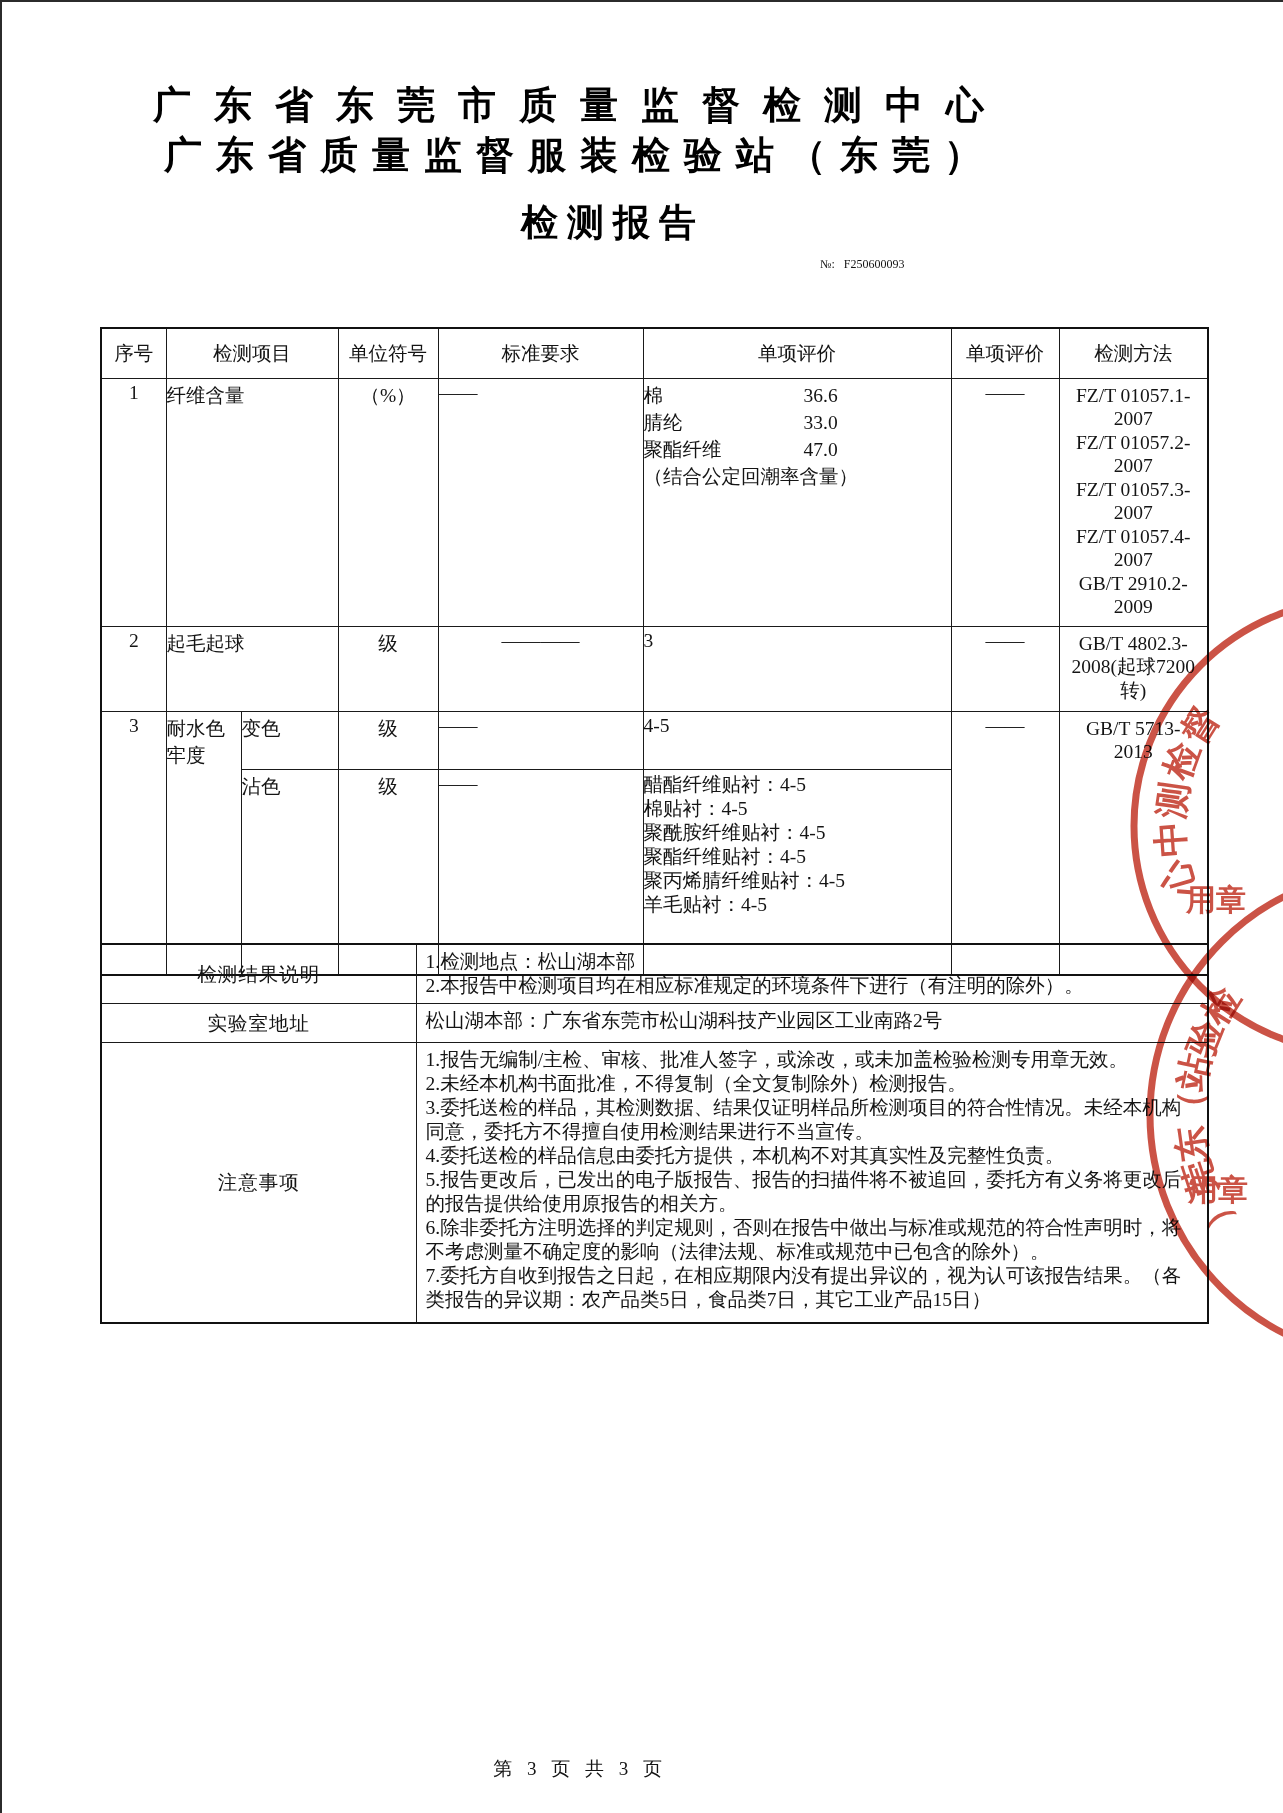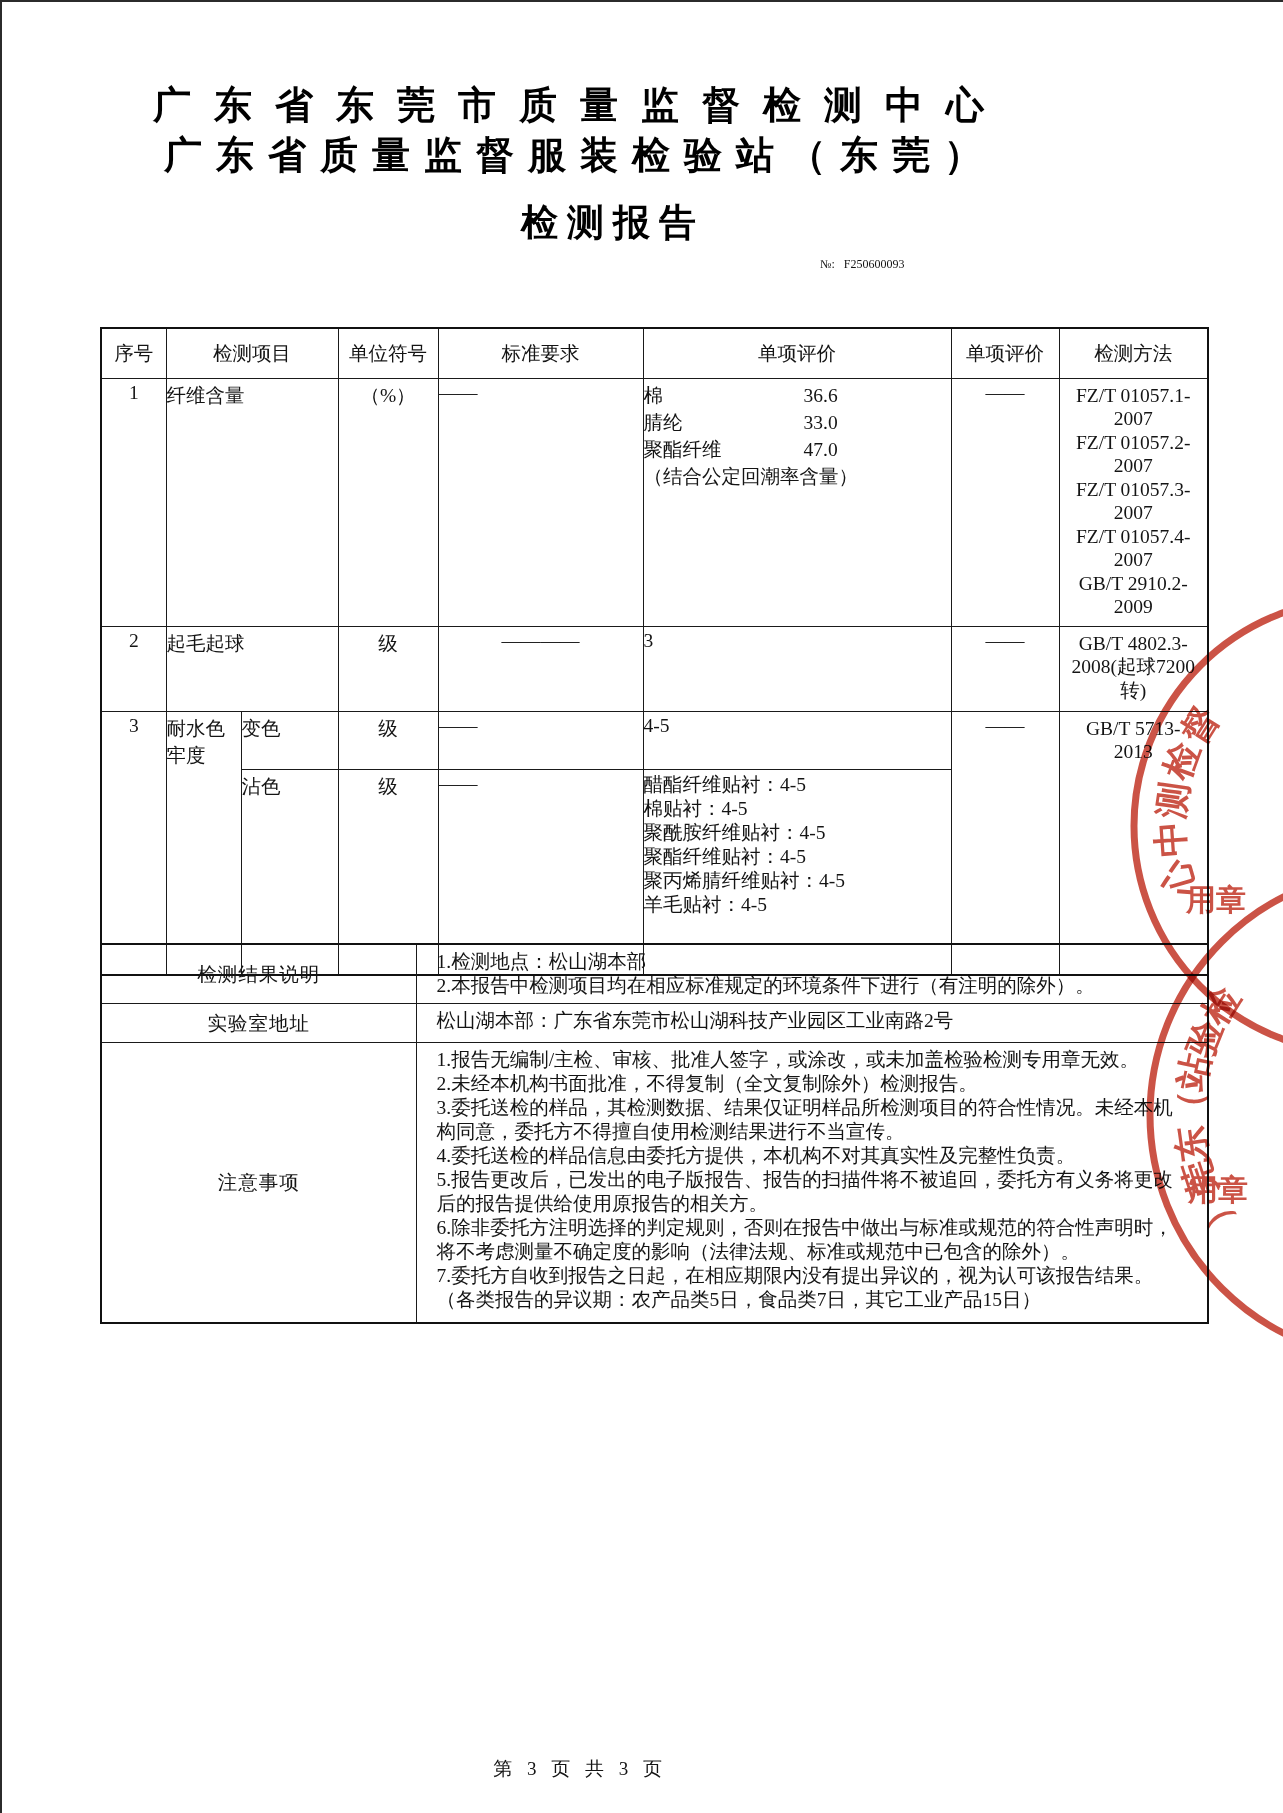--- a/index.html
+++ b/index.html
@@ -33,21 +33,21 @@
   .notes-table{position:absolute;left:100px;top:943px;width:1107px;border:2.4px solid #111;}
   td,th{border:1.5px solid #1a1a1a;padding:3px 0;vertical-align:top;font-weight:normal;overflow:hidden;}
   th{text-align:center;vertical-align:middle;}
   .c{text-align:center;}
   .pre{white-space:pre-line;line-height:24px;}
   .method-cell{text-align:center;white-space:pre-line;line-height:23.5px;padding-top:5px;}
   .fiber-line{line-height:27px;}
   .f-name{display:inline-block;width:160px;}
   .fiber-note{line-height:27px;}
   .label-cell{text-align:center;vertical-align:middle;letter-spacing:1px;}
-  .notes-content{white-space:pre-line;line-height:24px;padding:5px 20px;}
+  .notes-content{white-space:pre-line;line-height:24px;padding:5px 9px;}
 
   .blank-note{position:absolute;top:1322px;left:0;width:1160px;text-align:center;font-size:20px;letter-spacing:3px;}
   .page-footer{position:absolute;top:1716px;left:0;width:1160px;text-align:center;font-size:19px;letter-spacing:5px;margin-top:40px;}
 
   .stamp{position:absolute;mix-blend-mode:multiply;opacity:.88;}
   .stamp text{font-family:"Liberation Serif","DejaVu Serif",serif;}
 </style>
 </head>
 <body>
 

